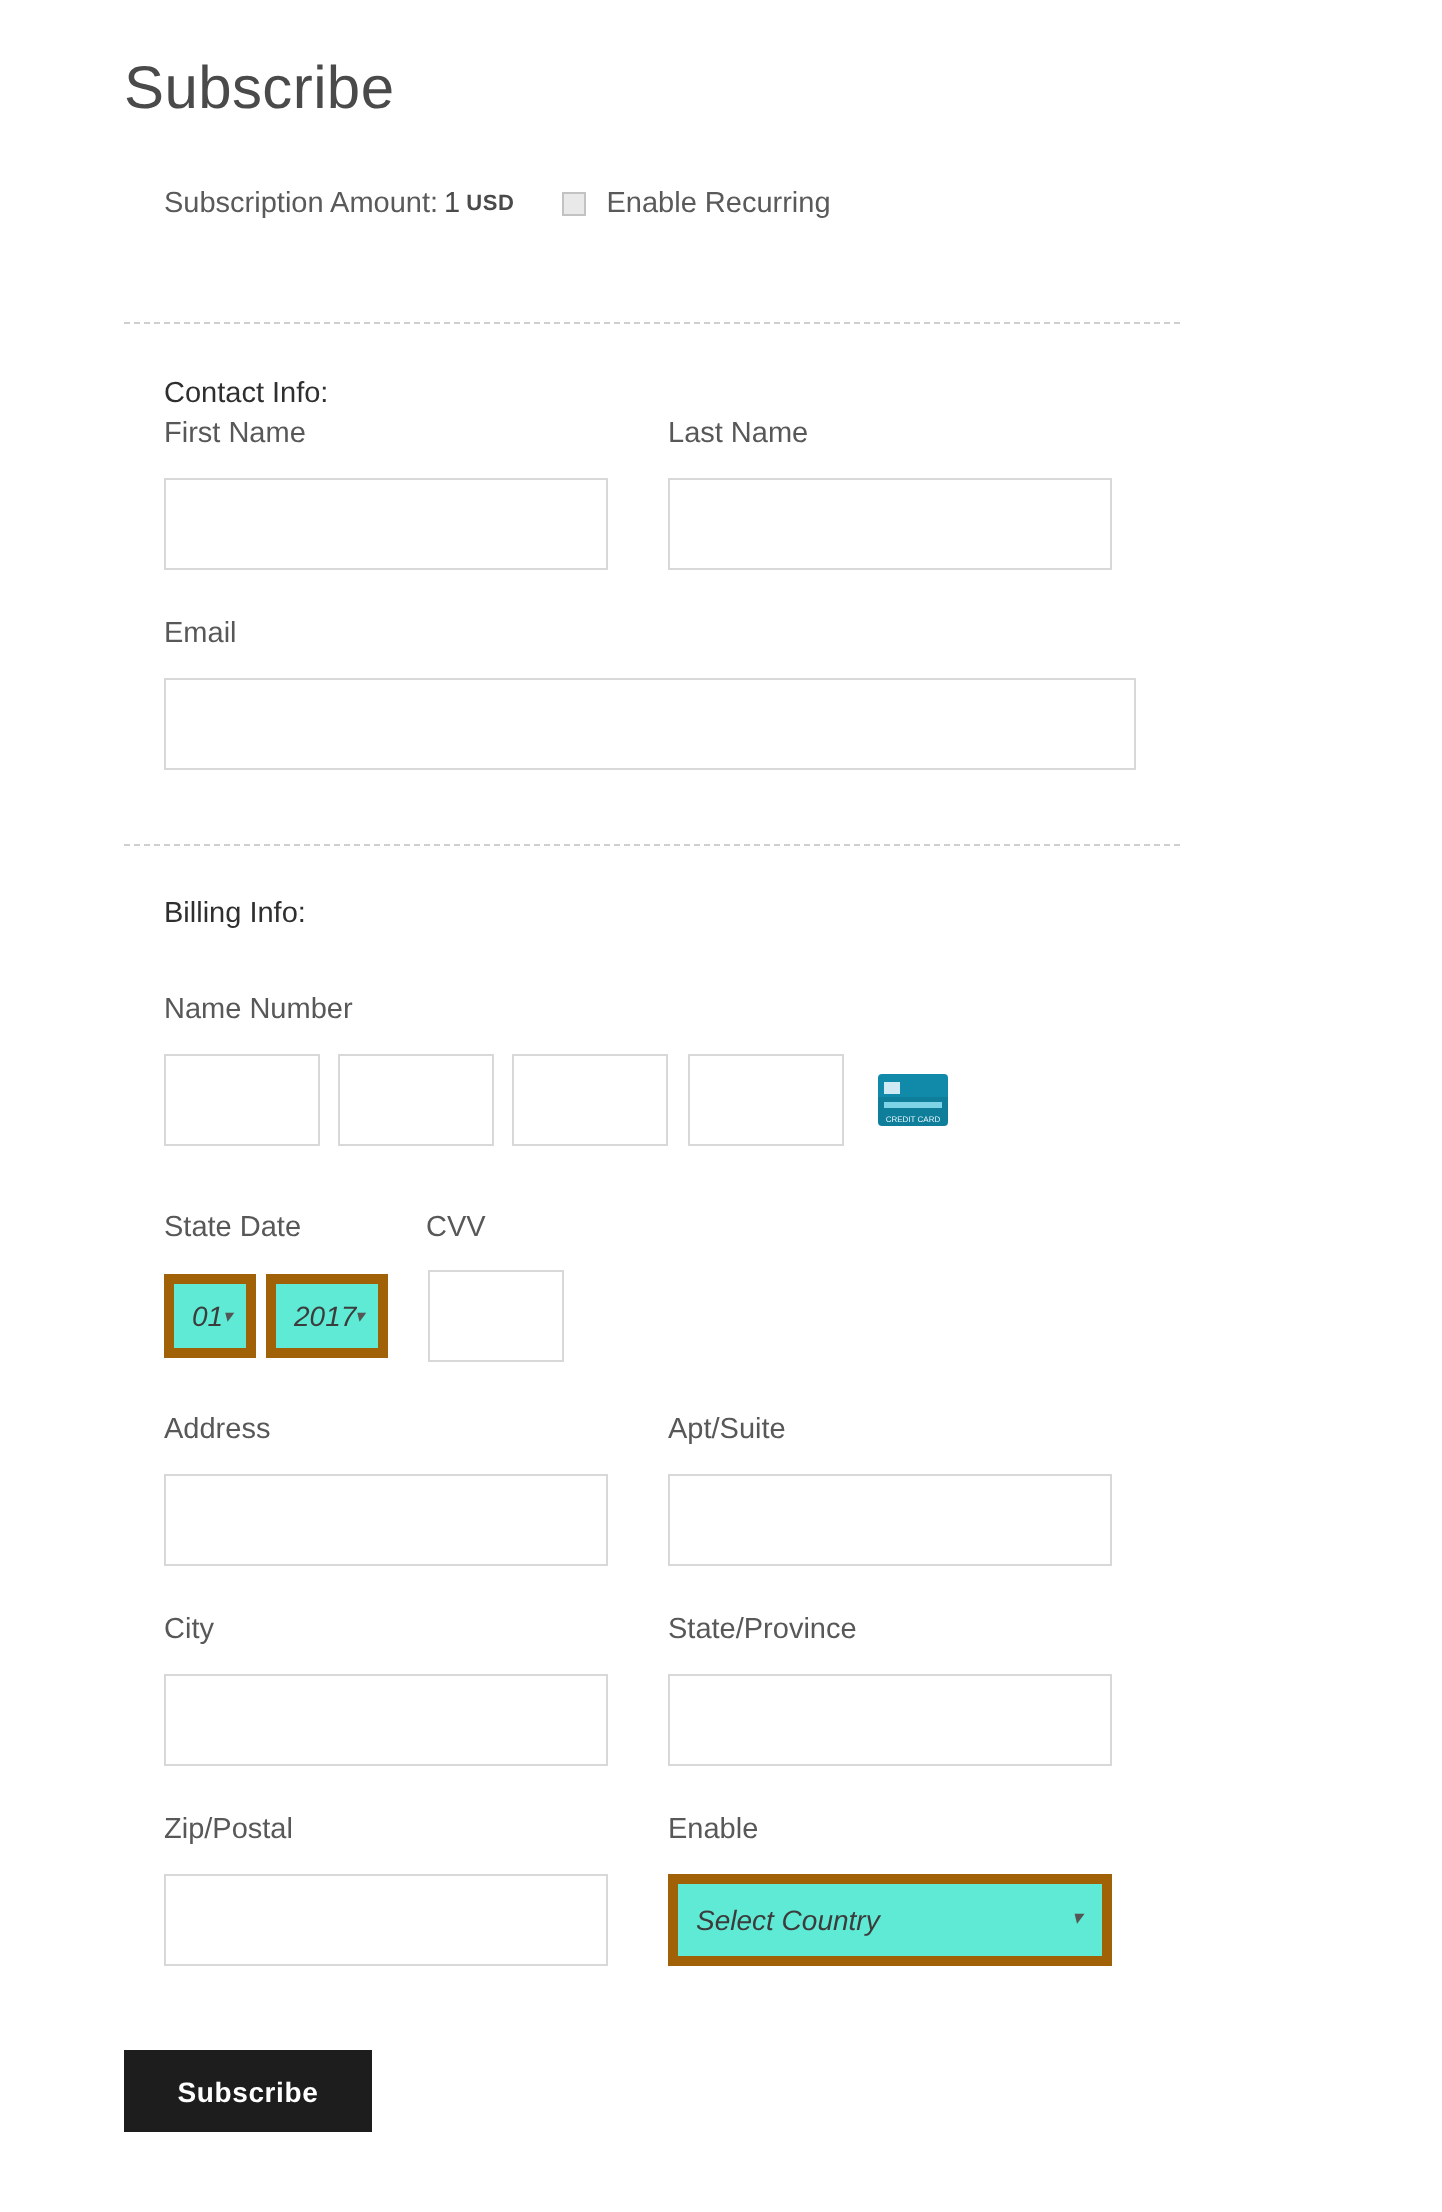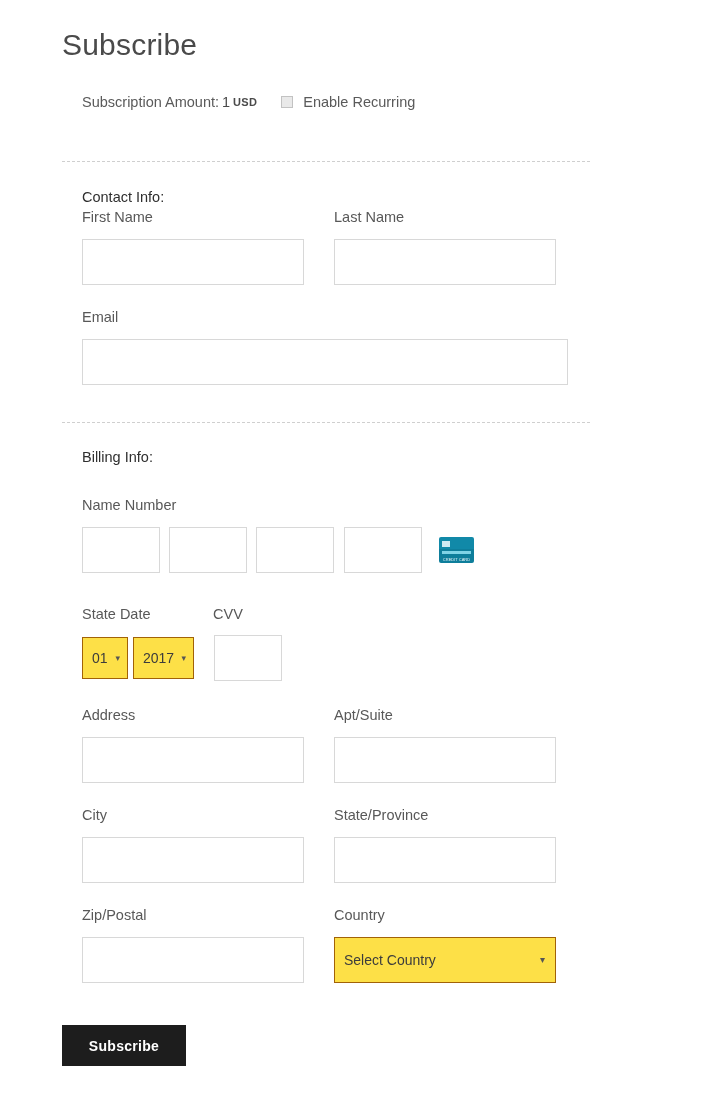--- a/index.html
+++ b/index.html
@@ -165,28 +165,29 @@
     font-family: "Liberation Sans", sans-serif;
     line-height: 5px;
   }
 
   #label-expiry { left: 82px; top: 606px; }
   #label-cvv    { left: 213px; top: 606px; }
 
   .select-box {
     position: absolute;
     box-sizing: border-box;
-    border: 1px solid #a16207;
-    background: #fde047;
+    border: 5px solid #a16207;
+    background: #5eead4;
     height: 42px;
     display: flex;
     align-items: center;
     padding-left: 9px;
     font-size: 14px;
     color: #3c3c3c;
+    font-style: italic;
   }
   .select-box .caret {
     position: absolute;
     right: 7px;
     font-size: 9px;
     color: #555;
     line-height: 1;
   }
   #select-exp-month { left: 82px;  top: 637px; width: 46px; }
   #select-exp-year  { left: 133px; top: 637px; width: 61px; }
@@ -291,21 +292,21 @@
 
   <div class="field-label" id="label-city">City</div>
   <input class="text-input" id="input-city" value="" placeholder="" style="">
 
   <div class="field-label" id="label-state">State/Province</div>
   <input class="text-input" id="input-state" value="" placeholder="" style="">
 
   <div class="field-label" id="label-zip">Zip/Postal</div>
   <input class="text-input" id="input-zip" value="" placeholder="" style="">
 
-  <div class="field-label" id="label-country">Country</div>
+  <div class="field-label" id="label-country">Enable</div>
   <div class="select-box" id="select-country">
     <span>Select Country</span>
     <span class="caret">▾</span>
   </div>
 
   <button class="submit-button">Subscribe</button>
 
 </div>
 
 </body></html>

